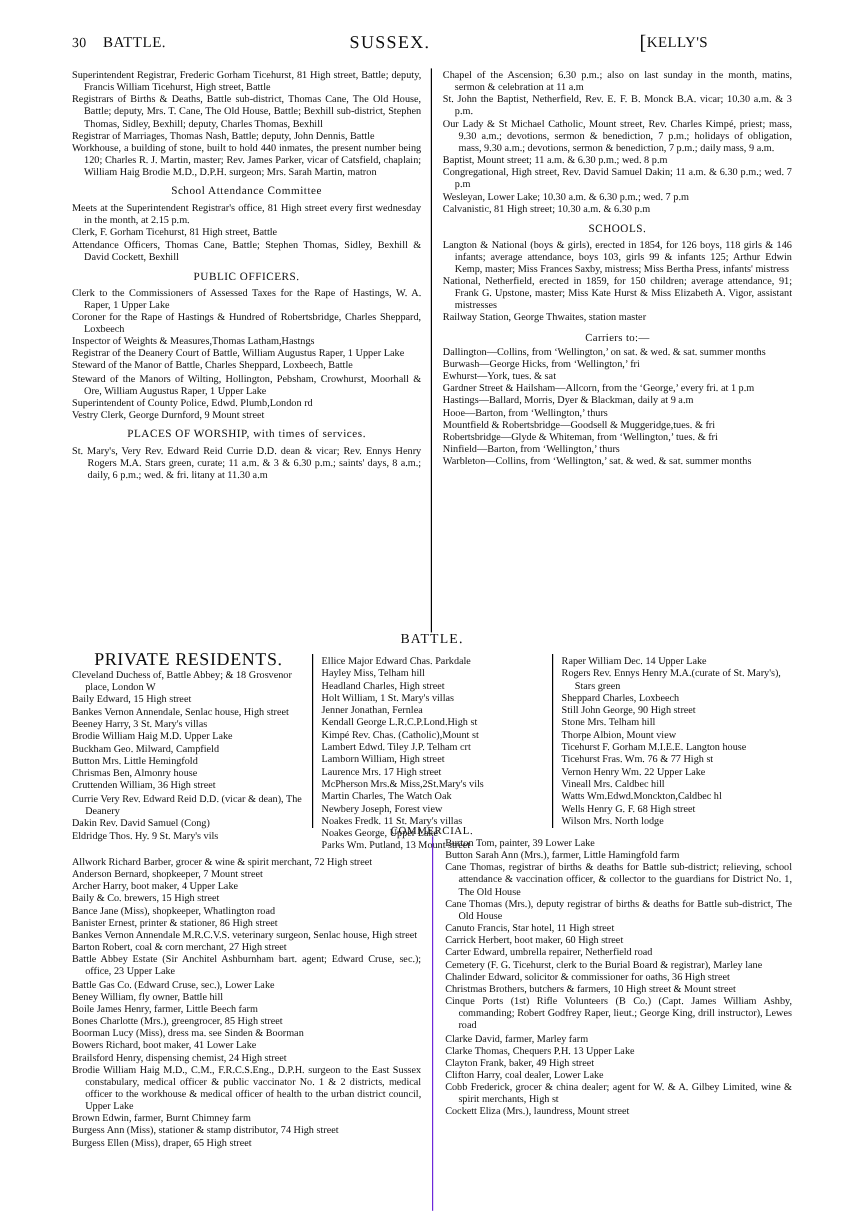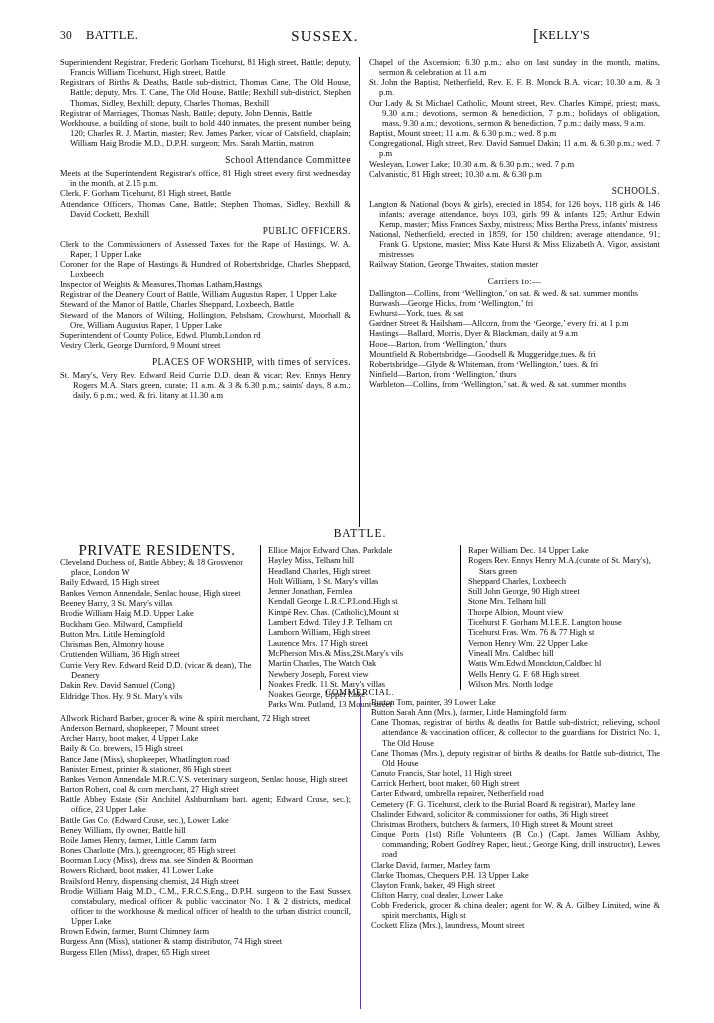--- a/index.html
+++ b/index.html
@@ -33,21 +33,21 @@
 
   
   .body-text{
     font-size:8.55px;line-height:10.15px;text-align:justify;
     text-justify:inter-word;hyphens:none;
   }
   .entry{padding-left:10px;text-indent:-10px;margin:0;}
   .entry.hang2{padding-left:13px;text-indent:-13px;}
 
   .sec-head{
-    text-align:right;font-size:9.3px;letter-spacing:.45px;
+    text-align:center;font-size:9.3px;letter-spacing:.45px;
     margin:7px 0 2.5px 0;text-indent:0;padding-left:0;
   }
   .sub-head{
     text-align:center;font-size:9px;margin:6px 0 2px 0;
     text-indent:0;padding-left:0;letter-spacing:.3px;
   }
 
   
   .top-block{
     position:absolute;left:60px;top:57px;width:600px;height:470px;
@@ -223,21 +223,21 @@
       <p class="entry">Anderson Bernard, shopkeeper, 7 Mount street</p>
       <p class="entry">Archer Harry, boot maker, 4 Upper Lake</p>
       <p class="entry">Baily &amp; Co. brewers, 15 High street</p>
       <p class="entry">Bance Jane (Miss), shopkeeper, Whatlington road</p>
       <p class="entry">Banister Ernest, printer &amp; stationer, 86 High street</p>
       <p class="entry">Bankes Vernon Annendale M.R.C.V.S. veterinary surgeon, Senlac house, High street</p>
       <p class="entry">Barton Robert, coal &amp; corn merchant, 27 High street</p>
       <p class="entry">Battle Abbey Estate (Sir Anchitel Ashburnham bart. agent; Edward Cruse, sec.); office, 23 Upper Lake</p>
       <p class="entry">Battle Gas Co. (Edward Cruse, sec.), Lower Lake</p>
       <p class="entry">Beney William, fly owner, Battle hill</p>
-      <p class="entry">Boile James Henry, farmer, Little Camm farm</p>
+      <p class="entry">Boile James Henry, farmer, Little Beech farm</p>
       <p class="entry">Bones Charlotte (Mrs.), greengrocer, 85 High street</p>
       <p class="entry">Boorman Lucy (Miss), dress ma. see Sinden &amp; Boorman</p>
       <p class="entry">Bowers Richard, boot maker, 41 Lower Lake</p>
       <p class="entry">Brailsford Henry, dispensing chemist, 24 High street</p>
       <p class="entry">Brodie William Haig M.D., C.M., F.R.C.S.Eng., D.P.H. surgeon to the East Sussex constabulary, medical officer &amp; public vaccinator No. 1 &amp; 2 districts, medical officer to the workhouse &amp; medical officer of health to the urban district council, Upper Lake</p>
       <p class="entry">Brown Edwin, farmer, Burnt Chimney farm</p>
       <p class="entry">Burgess Ann (Miss), stationer &amp; stamp distributor, 74 High street</p>
       <p class="entry">Burgess Ellen (Miss), draper, 65 High street</p>
     </div>
     <div class="com-col second body-text">

